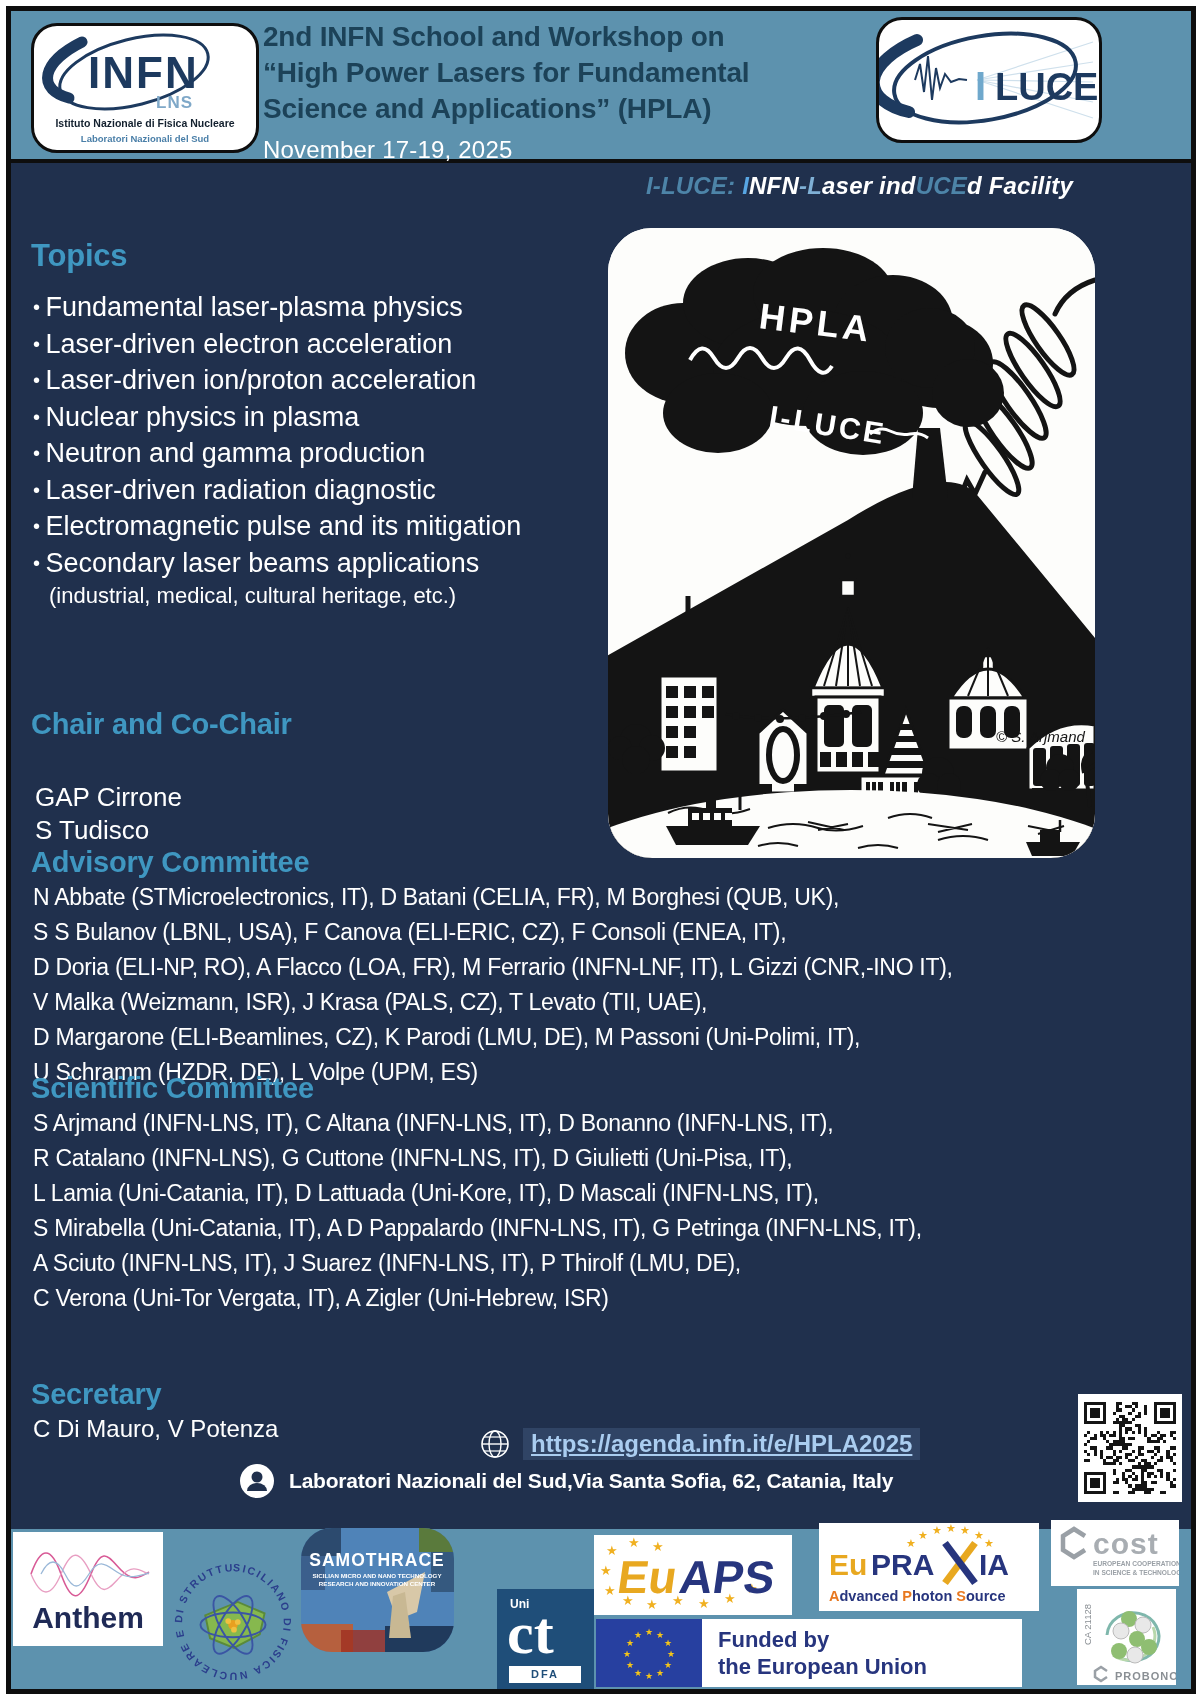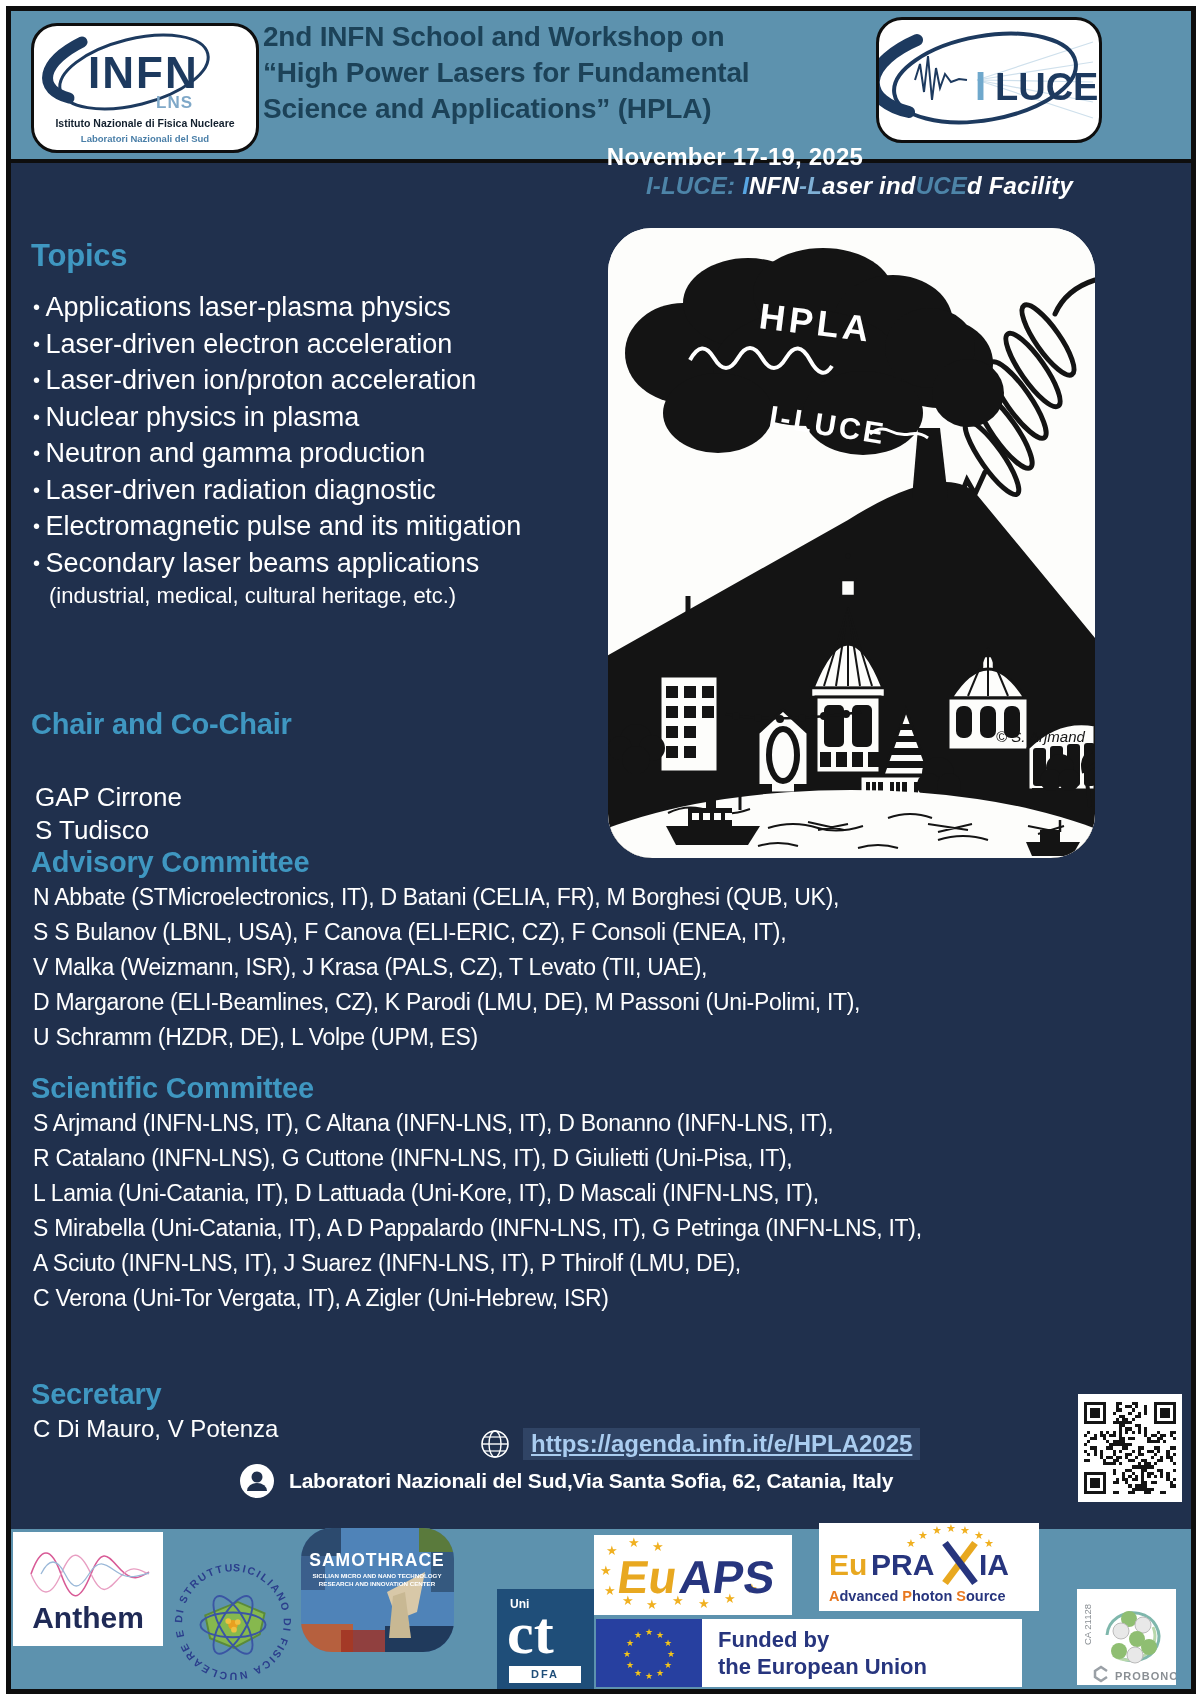--- a/index.html
+++ b/index.html
@@ -8,21 +8,21 @@
   .frame{position:absolute;left:6px;top:6px;width:1190px;height:1688px;background:#0e0e0e;}
   .content{position:absolute;left:5px;top:5px;width:1180px;height:1678px;background:#20304d;overflow:hidden;}
 
   
   .header{position:absolute;left:0;top:0;width:1180px;height:148px;background:#5d92ae;border-bottom:4px solid #0e0e0e;}
   .logo-box{position:absolute;background:#fff;border:3px solid #0e0e0e;border-radius:26px;overflow:hidden;}
   .infn-box{left:20px;top:12px;width:222px;height:124px;}
   .iluce-box{left:865px;top:6px;width:220px;height:120px;}
   .title-block{position:absolute;left:252px;top:8px;width:600px;}
   .title-line{font-size:28px;line-height:36px;font-weight:600;color:#1c4258;letter-spacing:-0.2px;}
-  .date{margin-top:16px;font-size:24px;font-weight:700;color:#ffffff;letter-spacing:0.2px;text-align:right;}
+  .date{margin-top:9px;font-size:24px;font-weight:400;color:#ffffff;letter-spacing:0.2px;}
 
   
   .facility{position:absolute;top:161px;right:118px;font-size:24px;font-weight:700;font-style:italic;letter-spacing:0.2px;white-space:nowrap;}
   .fac-teal{color:#4d84a8;} .fac-bright{color:#58a6e4;} .fac-white{color:#ffffff;} .fac-mid{color:#7fb0d6;}
 
   
   .h-teal{position:absolute;left:20px;font-size:29px;font-weight:700;color:#3f97c1;letter-spacing:-0.2px;}
   .bullets{position:absolute;left:22px;top:278px;color:#fff;}
   .bullet-item{font-size:27px;line-height:36.5px;color:#fff;}
   .bullet-item::before{content:"•  ";font-size:20px;vertical-align:2px;}
@@ -99,21 +99,21 @@
          <text x="96" y="80" font-size="40" font-weight="bold" fill="#6fa8cc">I</text>
          <text x="116" y="80" font-size="38" font-weight="bold" fill="#1d3a5f" letter-spacing="0">LUCE</text>
        </svg>
      </div>
    </div>
 
    <div class="facility"><span class="fac-teal">I-LUCE:</span><span class="fac-white"> </span><span class="fac-bright">I</span><span class="fac-white">NFN</span><span class="fac-mid">-</span><span class="fac-mid">L</span><span class="fac-white">aser ind</span><span class="fac-teal">UCE</span><span class="fac-white">d Facility</span></div>
 
    <div class="h-teal" style="top:227px;font-size:31px;">Topics</div>
    <div class="bullets">
-     <div class="bullet-item">Applications laser-plasma physics</div>
+     <div class="bullet-item">Fundamental laser-plasma physics</div>
      <div class="bullet-item">Laser-driven electron acceleration</div>
      <div class="bullet-item">Laser-driven ion/proton acceleration</div>
      <div class="bullet-item">Nuclear physics in plasma</div>
      <div class="bullet-item">Neutron and gamma production</div>
      <div class="bullet-item">Laser-driven radiation diagnostic</div>
      <div class="bullet-item">Electromagnetic pulse and its mitigation</div>
      <div class="bullet-item">Secondary laser beams applications</div>
      <div class="bullet-note">(industrial, medical, cultural heritage, etc.)</div>
    </div>
 
@@ -313,20 +313,21 @@
    <div class="h-teal" style="top:697px;">Chair and Co-Chair</div>
    <div class="names" style="top:770px;">
      <div>GAP Cirrone</div>
      <div>S Tudisco</div>
    </div>
 
    <div class="h-teal" style="top:835px;">Advisory Committee</div>
    <div class="committee" style="top:869px;">
      <div>N Abbate (STMicroelectronics, IT), D Batani (CELIA, FR), M Borghesi (QUB, UK),</div>
      <div>S S Bulanov (LBNL, USA), F Canova (ELI-ERIC, CZ), F Consoli (ENEA, IT),</div>
+     <div>D Doria (ELI-NP, RO), A Flacco (LOA, FR), M Ferrario (INFN-LNF, IT), L Gizzi (CNR,-INO IT),</div>
      <div>V Malka (Weizmann, ISR), J Krasa (PALS, CZ), T Levato (TII, UAE),</div>
      <div>D Margarone (ELI-Beamlines, CZ), K Parodi (LMU, DE), M Passoni (Uni-Polimi, IT),</div>
      <div>U Schramm (HZDR, DE), L Volpe (UPM, ES)</div>
    </div>
 
    <div class="h-teal" style="top:1061px;">Scientific Committee</div>
    <div class="committee" style="top:1095px;">
      <div>S Arjmand (INFN-LNS, IT), C Altana (INFN-LNS, IT), D Bonanno (INFN-LNS, IT),</div>
      <div>R Catalano (INFN-LNS), G Cuttone (INFN-LNS, IT), D Giulietti (Uni-Pisa, IT),</div>
      <div>L Lamia (Uni-Catania, IT), D Lattuada (Uni-Kore, IT), D Mascali (INFN-LNS, IT),</div>
@@ -490,20 +491,28 @@
        <text x="52" y="52" font-size="30" font-weight="bold" fill="#27357e">PRA</text>
        <line x1="126" y1="60" x2="156" y2="20" stroke="#e8a820" stroke-width="7"></line>
        <line x1="126" y1="20" x2="156" y2="60" stroke="#27357e" stroke-width="7"></line>
        <text x="160" y="52" font-size="30" font-weight="bold" fill="#27357e">IA</text>
        <text x="10" y="78" font-size="14.5" font-weight="bold">
          <tspan fill="#e87820">A</tspan><tspan fill="#27357e">dvanced </tspan><tspan fill="#e87820">P</tspan><tspan fill="#27357e">hoton </tspan><tspan fill="#e87820">S</tspan><tspan fill="#27357e">ource</tspan>
        </text>
      </svg>
    </div>
 
+   <div class="flogo fbox cost">
+     <svg width="128" height="66" viewBox="0 0 128 66">
+       <path d="M34,16 L23,9 L12,16 L12,30 L23,37 L34,30" fill="none" stroke="#9aa0a6" stroke-width="4.5"></path>
+       <text x="42" y="34" font-size="30" font-weight="bold" fill="#a8adb2" letter-spacing="1">cost</text>
+       <text x="42" y="46" font-size="6.6" font-weight="bold" fill="#9aa0a6">EUROPEAN COOPERATION</text>
+       <text x="42" y="55" font-size="6.6" font-weight="bold" fill="#9aa0a6">IN SCIENCE &amp; TECHNOLOGY</text>
+     </svg>
+   </div>
 
    <div class="flogo fbox probono">
      <svg width="99" height="96" viewBox="0 0 99 96">
        <text x="14" y="56" font-size="9.5" fill="#8a8f94" transform="rotate(-90 14 56)">CA 21128</text>
        <g fill="none" stroke-width="3" opacity="0.7">
          <path d="M30,46 a26,24 0 1 1 12,22" stroke="#4a9a8a"></path>
          <path d="M76,38 a26,24 0 0 1 -40,28" stroke="#9ac88a"></path>
        </g>
        <g>
          <circle cx="52" cy="30" r="8" fill="#8fbe72"></circle>

